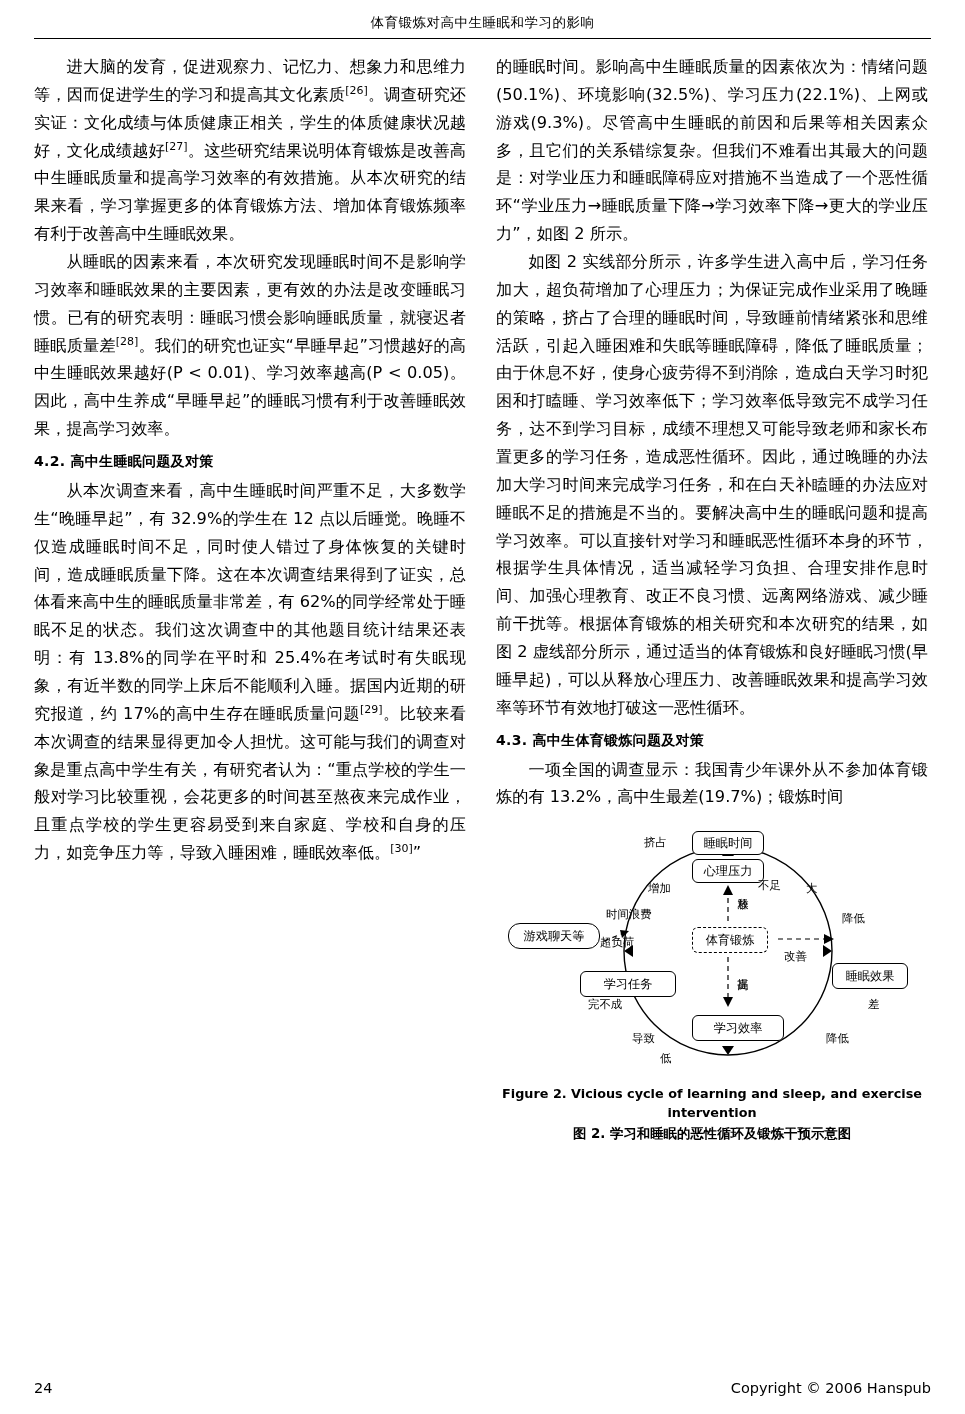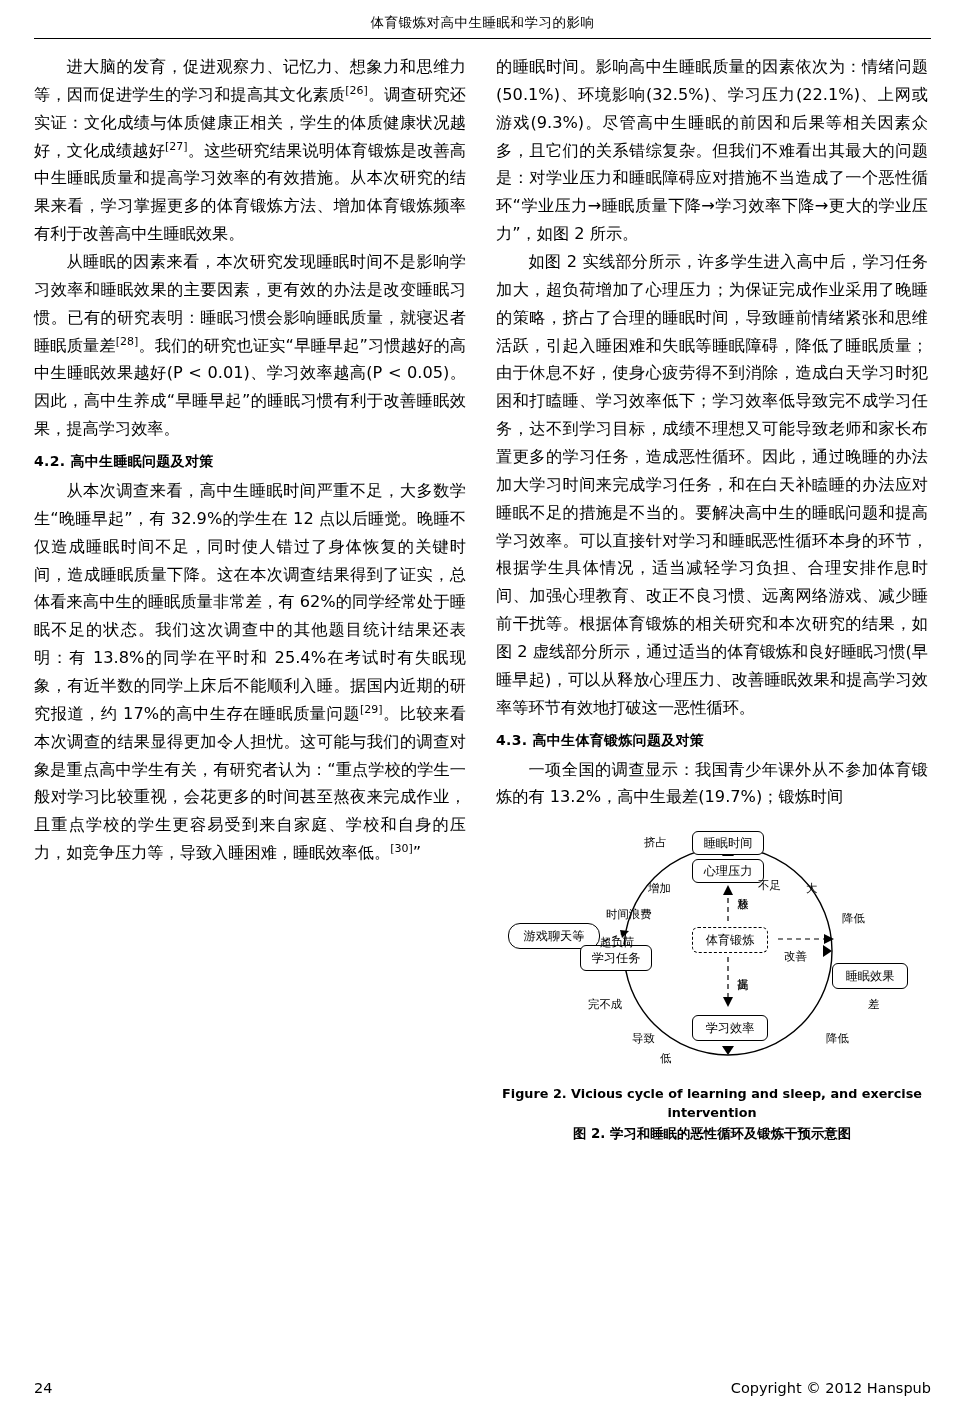--- a/index.html
+++ b/index.html
@@ -170,30 +170,30 @@
           
           <div class="node" style="left:196px; top:8px; width:72px; height:24px;">
             <span>睡眠时间</span>
           </div>
           <div class="node" style="left:196px; top:36px; width:72px; height:24px;">
             <span>心理压力</span>
           </div>
           <div class="node" style="left:12px; top:100px; width:92px; height:26px; border-radius:12px;">
             <span>游戏聊天等</span>
           </div>
-          <div class="node" style="left:84px; top:122px; width:72px; height:26px;font-family:Liberation Serif, serif;">
+          <div class="node" style="left:84px; top:148px; width:96px; height:26px;font-family:Liberation Serif, serif;">
             <span>学习任务</span>
           </div>
           <div class="node dashed" style="left:196px; top:104px; width:76px; height:26px;align-items:center;">
             <span>体育锻炼</span>
           </div>
           <div class="node" style="left:336px; top:140px; width:76px; height:26px;justify-content:center;">
             <span>睡眠效果</span>
           </div>
-          <div class="node" style="left:196px; top:192px; width:76px; height:26px;">
+          <div class="node" style="left:196px; top:192px; width:92px; height:26px;">
             <span>学习效率</span>
           </div>
 
           
           <span class="lbl" style="left:148px; top:12px;">挤占</span>
           <span class="lbl" style="left:262px; top:12px;margin-top:43px;">不足</span>
           <span class="lbl" style="left:110px; top:84px;">时间浪费</span>
           <span class="lbl" style="left:152px; top:58px;">增加</span>
           <span class="lbl" style="left:310px; top:58px;">大</span>
           <span class="lbl" style="left:346px; top:88px;">降低</span>
@@ -209,16 +209,16 @@
         </div>
 
         <div class="fig-caption">Figure 2. Vicious cycle of learning and sleep, and exercise intervention</div>
         <div class="fig-caption-cn">图 2. 学习和睡眠的恶性循环及锻炼干预示意图</div>
       </div>
     </div>
   </div>
 
   <div class="footer">
     <span>24</span>
-    <span>Copyright © 2012 Hanspub</span>
+    <span>Copyright © 2006 Hanspub</span>
   </div>
 
 </div>
 
 </body></html>

